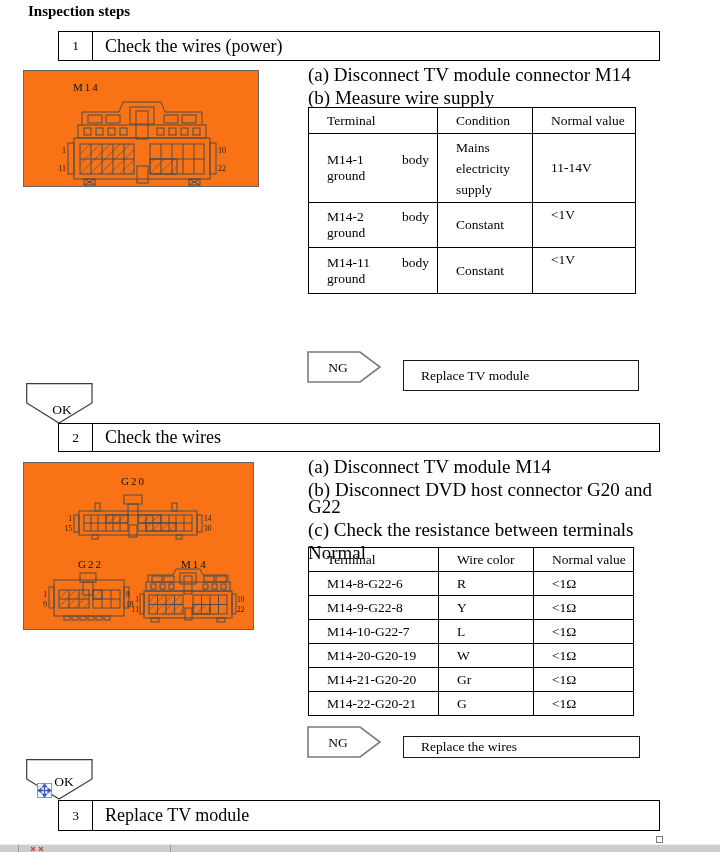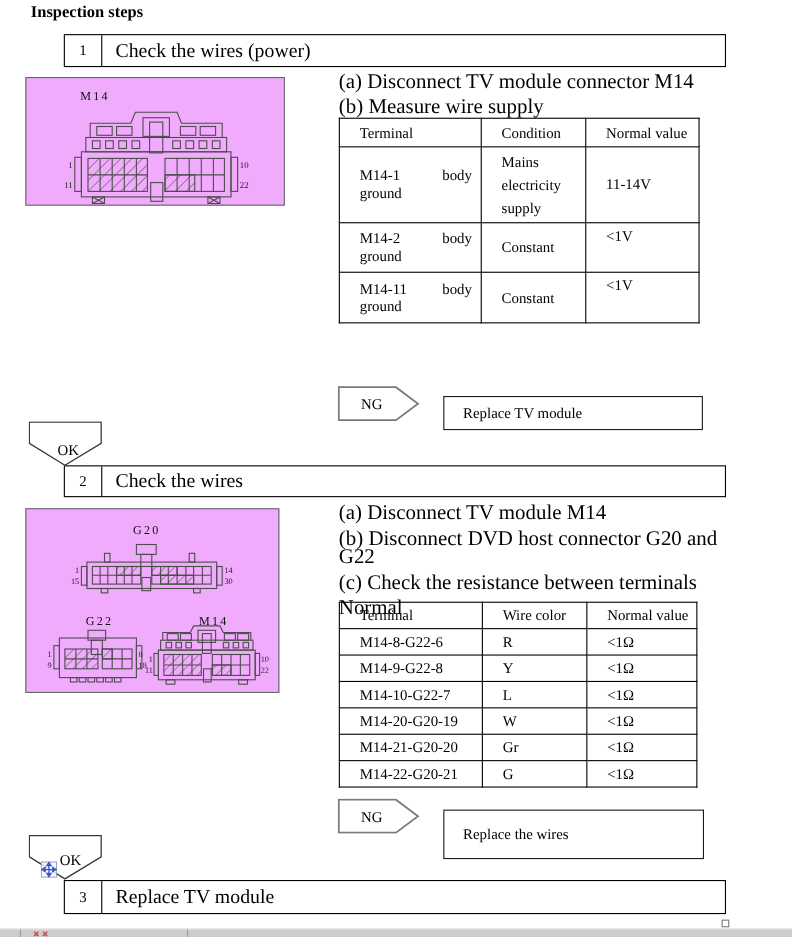--- a/index.html
+++ b/index.html
@@ -9,21 +9,21 @@
     position:relative;overflow:hidden;
   }
   *{box-sizing:border-box;}
   .abs{position:absolute;}
   .title{font-size:15px;font-weight:bold;}
   
   .step-box{border:1.4px solid #000;display:flex;background:#fff;}
   .step-num{width:34px;border-right:1.4px solid #000;display:flex;align-items:center;justify-content:center;font-size:13.5px;}
   .step-label{flex:1;display:flex;align-items:center;padding-left:12px;font-size:18px;}
   
-  .fig-box{border:1px solid #666;background:#f0abfc;}
+  .fig-box{border:1px solid #666;background:#f97316;}
   
   .notes{font-size:19px;line-height:17px;}
   .notes p{margin:0 0 6px 0;}
   
   table.tbl{border-collapse:collapse;table-layout:fixed;font-size:13.5px;}
   table.tbl td{border:1px solid #000;padding:1px 4px 1px 18px;vertical-align:middle;overflow:hidden;}
   table.tbl td.v-top{vertical-align:top;padding-top:4px;}
   .t-line{display:flex;justify-content:space-between;padding-right:4px;}
   .cond{line-height:21px;}
   
@@ -342,21 +342,21 @@
       <td>&lt;1Ω</td>
     </tr>
   </tbody>
     </table>
 
   <svg class="abs" style="left:307px;top:726px;" width="75" height="32" viewBox="0 0 75 32">
     <polygon points="1,1 53,1 73,16 53,31 1,31" fill="#fff" stroke="#7a7a7a" stroke-width="1.6"></polygon>
     <text x="31" y="21" font-size="13.5" text-anchor="middle" fill="#000">NG</text>
   </svg>
 
-  <div class="abs action-box" style="left:403px;top:736px;width:237px;height:45px;">Replace the wires</div>
+  <div class="abs action-box" style="left:403px;top:736px;width:237px;height:22px;">Replace the wires</div>
 
   <svg class="abs" style="left:26px;top:759px;" width="67" height="41" viewBox="0 0 67 41">
     <polygon points="0.7,0.7 66,0.7 66,20 33,40 0.7,20" fill="#fff" stroke="#3a3a3a" stroke-width="1.2"></polygon>
     <text x="38" y="27" font-size="13.5" text-anchor="middle" fill="#000">OK</text>
   </svg>
 
   <svg class="abs" style="left:37px;top:783px;" width="15" height="15" viewBox="0 0 15 15">
     <rect x="0.5" y="0.5" width="14" height="14" fill="rgba(243,246,252,0.85)" stroke="#8a9bc0" stroke-width="1"></rect>
     <g fill="#3a5bc7" stroke="#3a5bc7" stroke-width="1.2">
       <line x1="7.5" y1="3.5" x2="7.5" y2="11.5"></line>

